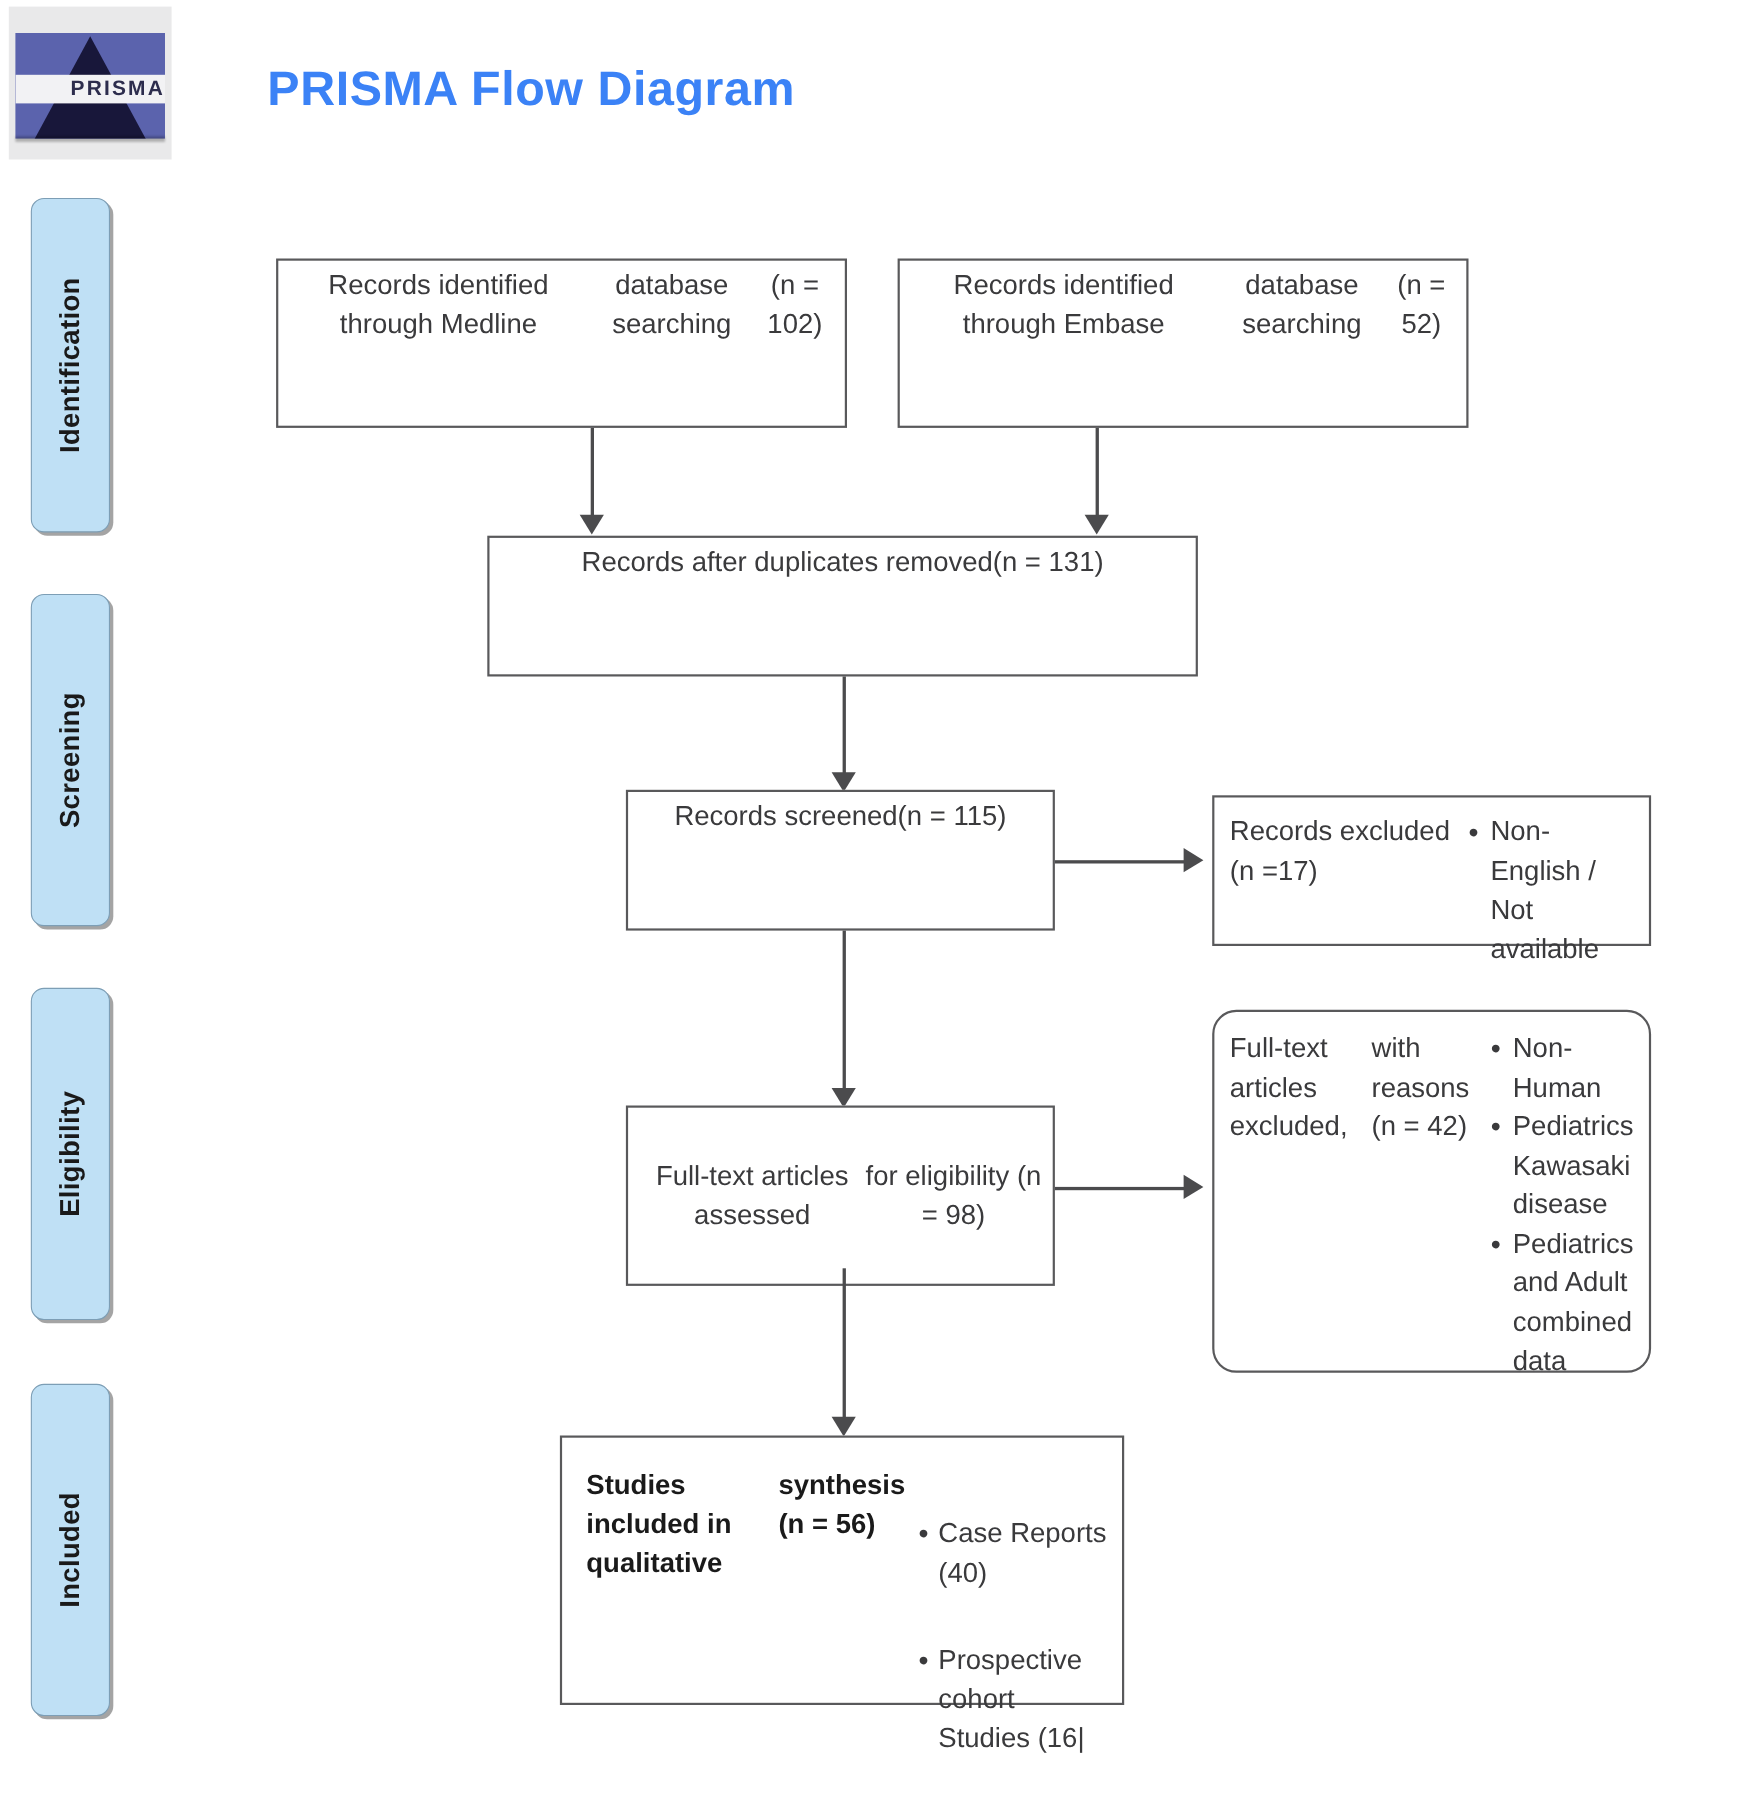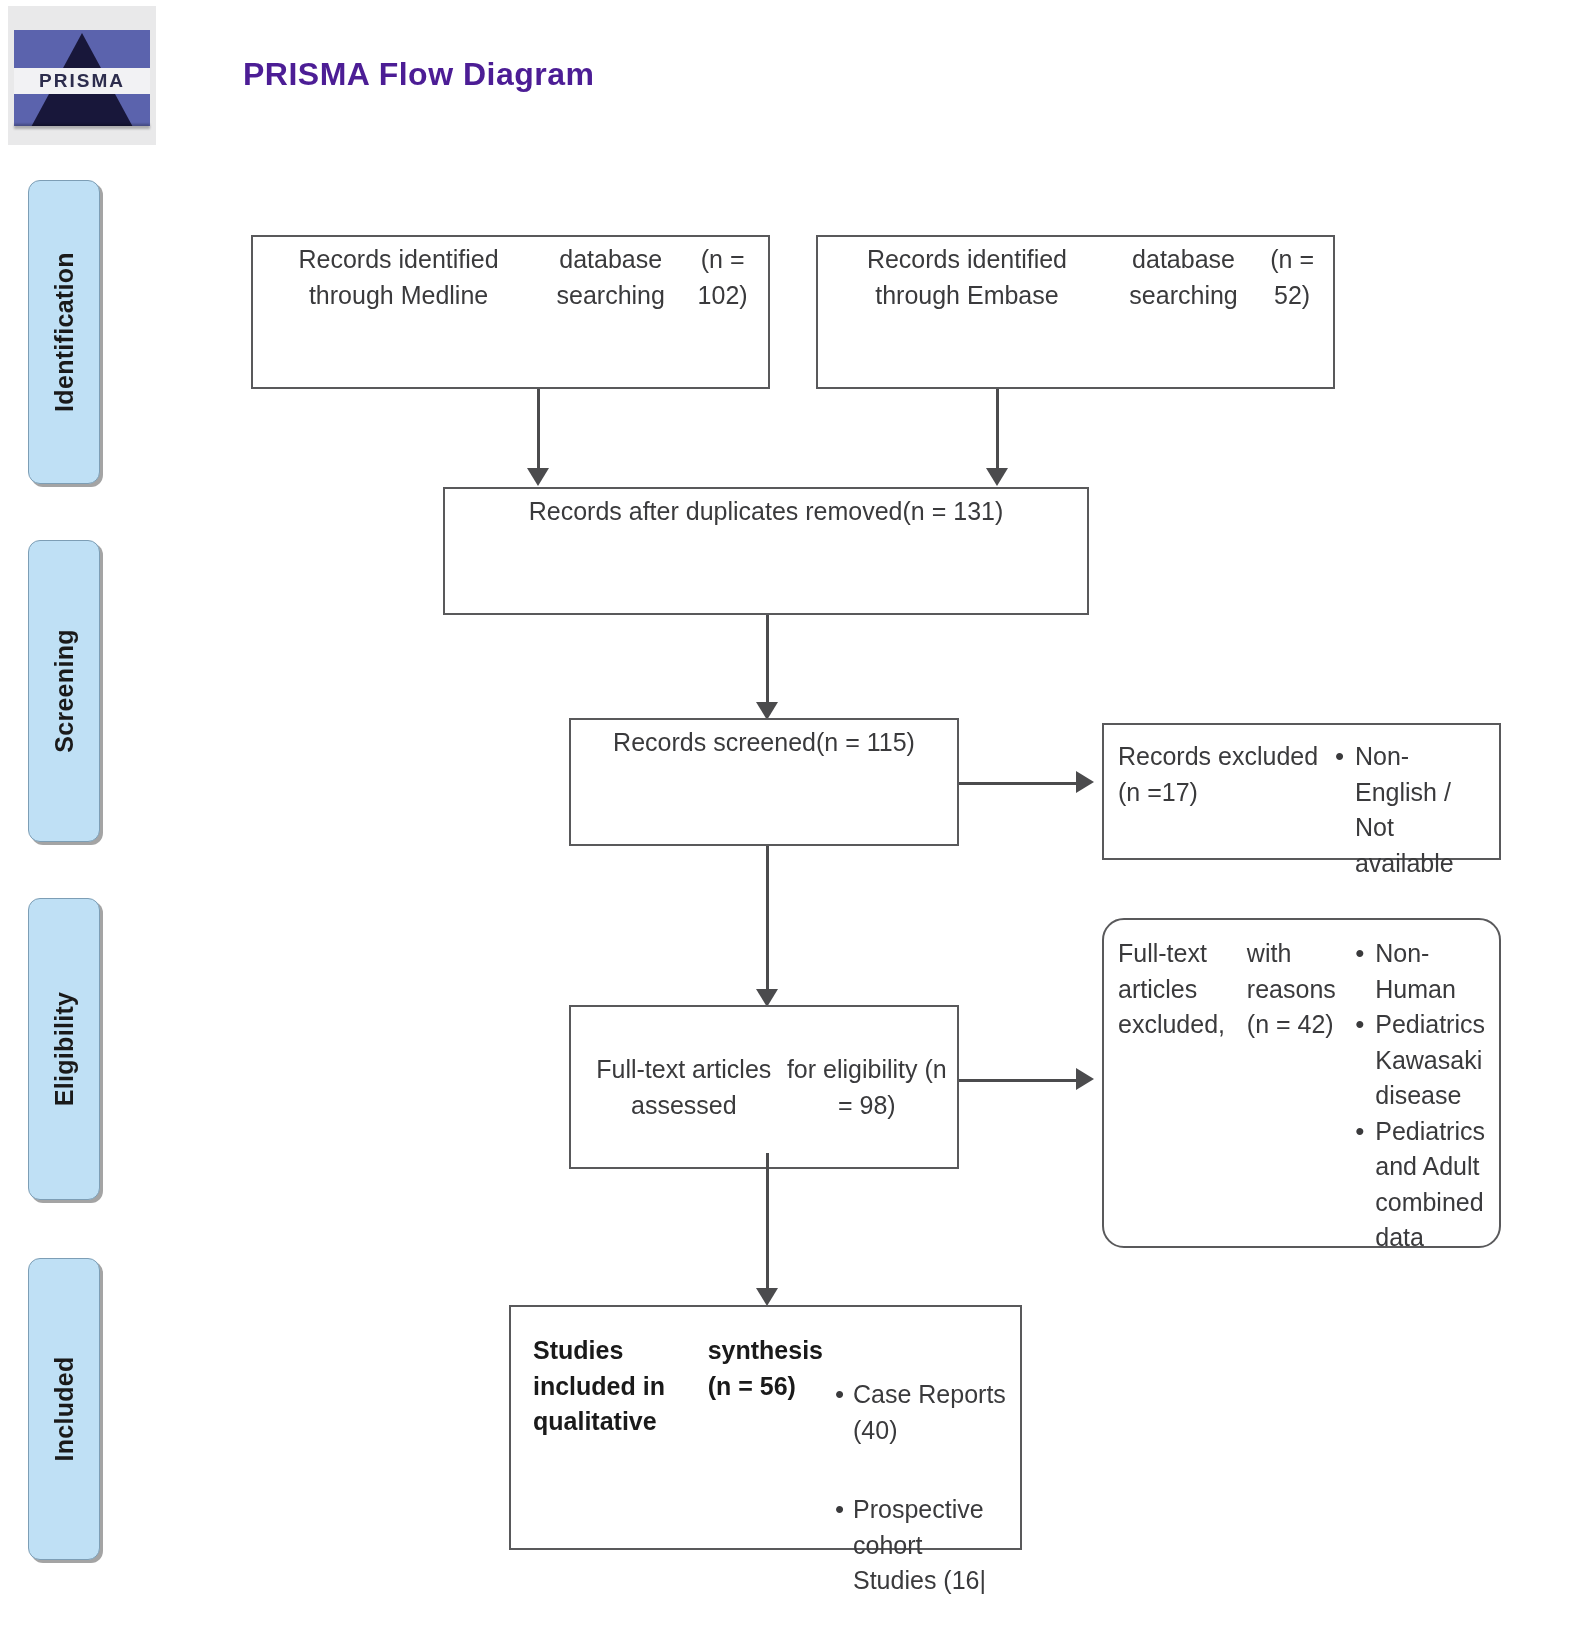--- a/index.html
+++ b/index.html
@@ -57,21 +57,21 @@
     border-right: 52px solid transparent;
     border-bottom: 96px solid #18173a;
   }
   .logo-text {
     position: absolute;
     left: 0;
     top: 39px;
     width: 136px;
     height: 24px;
     line-height: 24px;
-    text-align: center;
+    text-align: right;
     font-size: 19px;
     font-weight: bold;
     letter-spacing: 2px;
     color: #2d2d4d;
     mix-blend-mode: normal;
   }
   .logo-shadow {
     position: absolute;
     left: 6px;
     top: 118px;
@@ -79,24 +79,24 @@
     height: 5px;
     background: rgba(0,0,0,0.25);
     filter: blur(1px);
   }
 
   
   .page-title {
     position: absolute;
     left: 243px;
     top: 56px;
-    font-size: 32px;
+    font-size: 44px;
     font-weight: bold;
     letter-spacing: 0.5px;
-    color: #4c1d95;
+    color: #3b82f6;
     white-space: nowrap;
   }
 
   
   .stage {
     position: absolute;
     left: 28px;
     width: 72px;
     background: #bfe0f5;
     border: 1px solid #7d9eb5;

